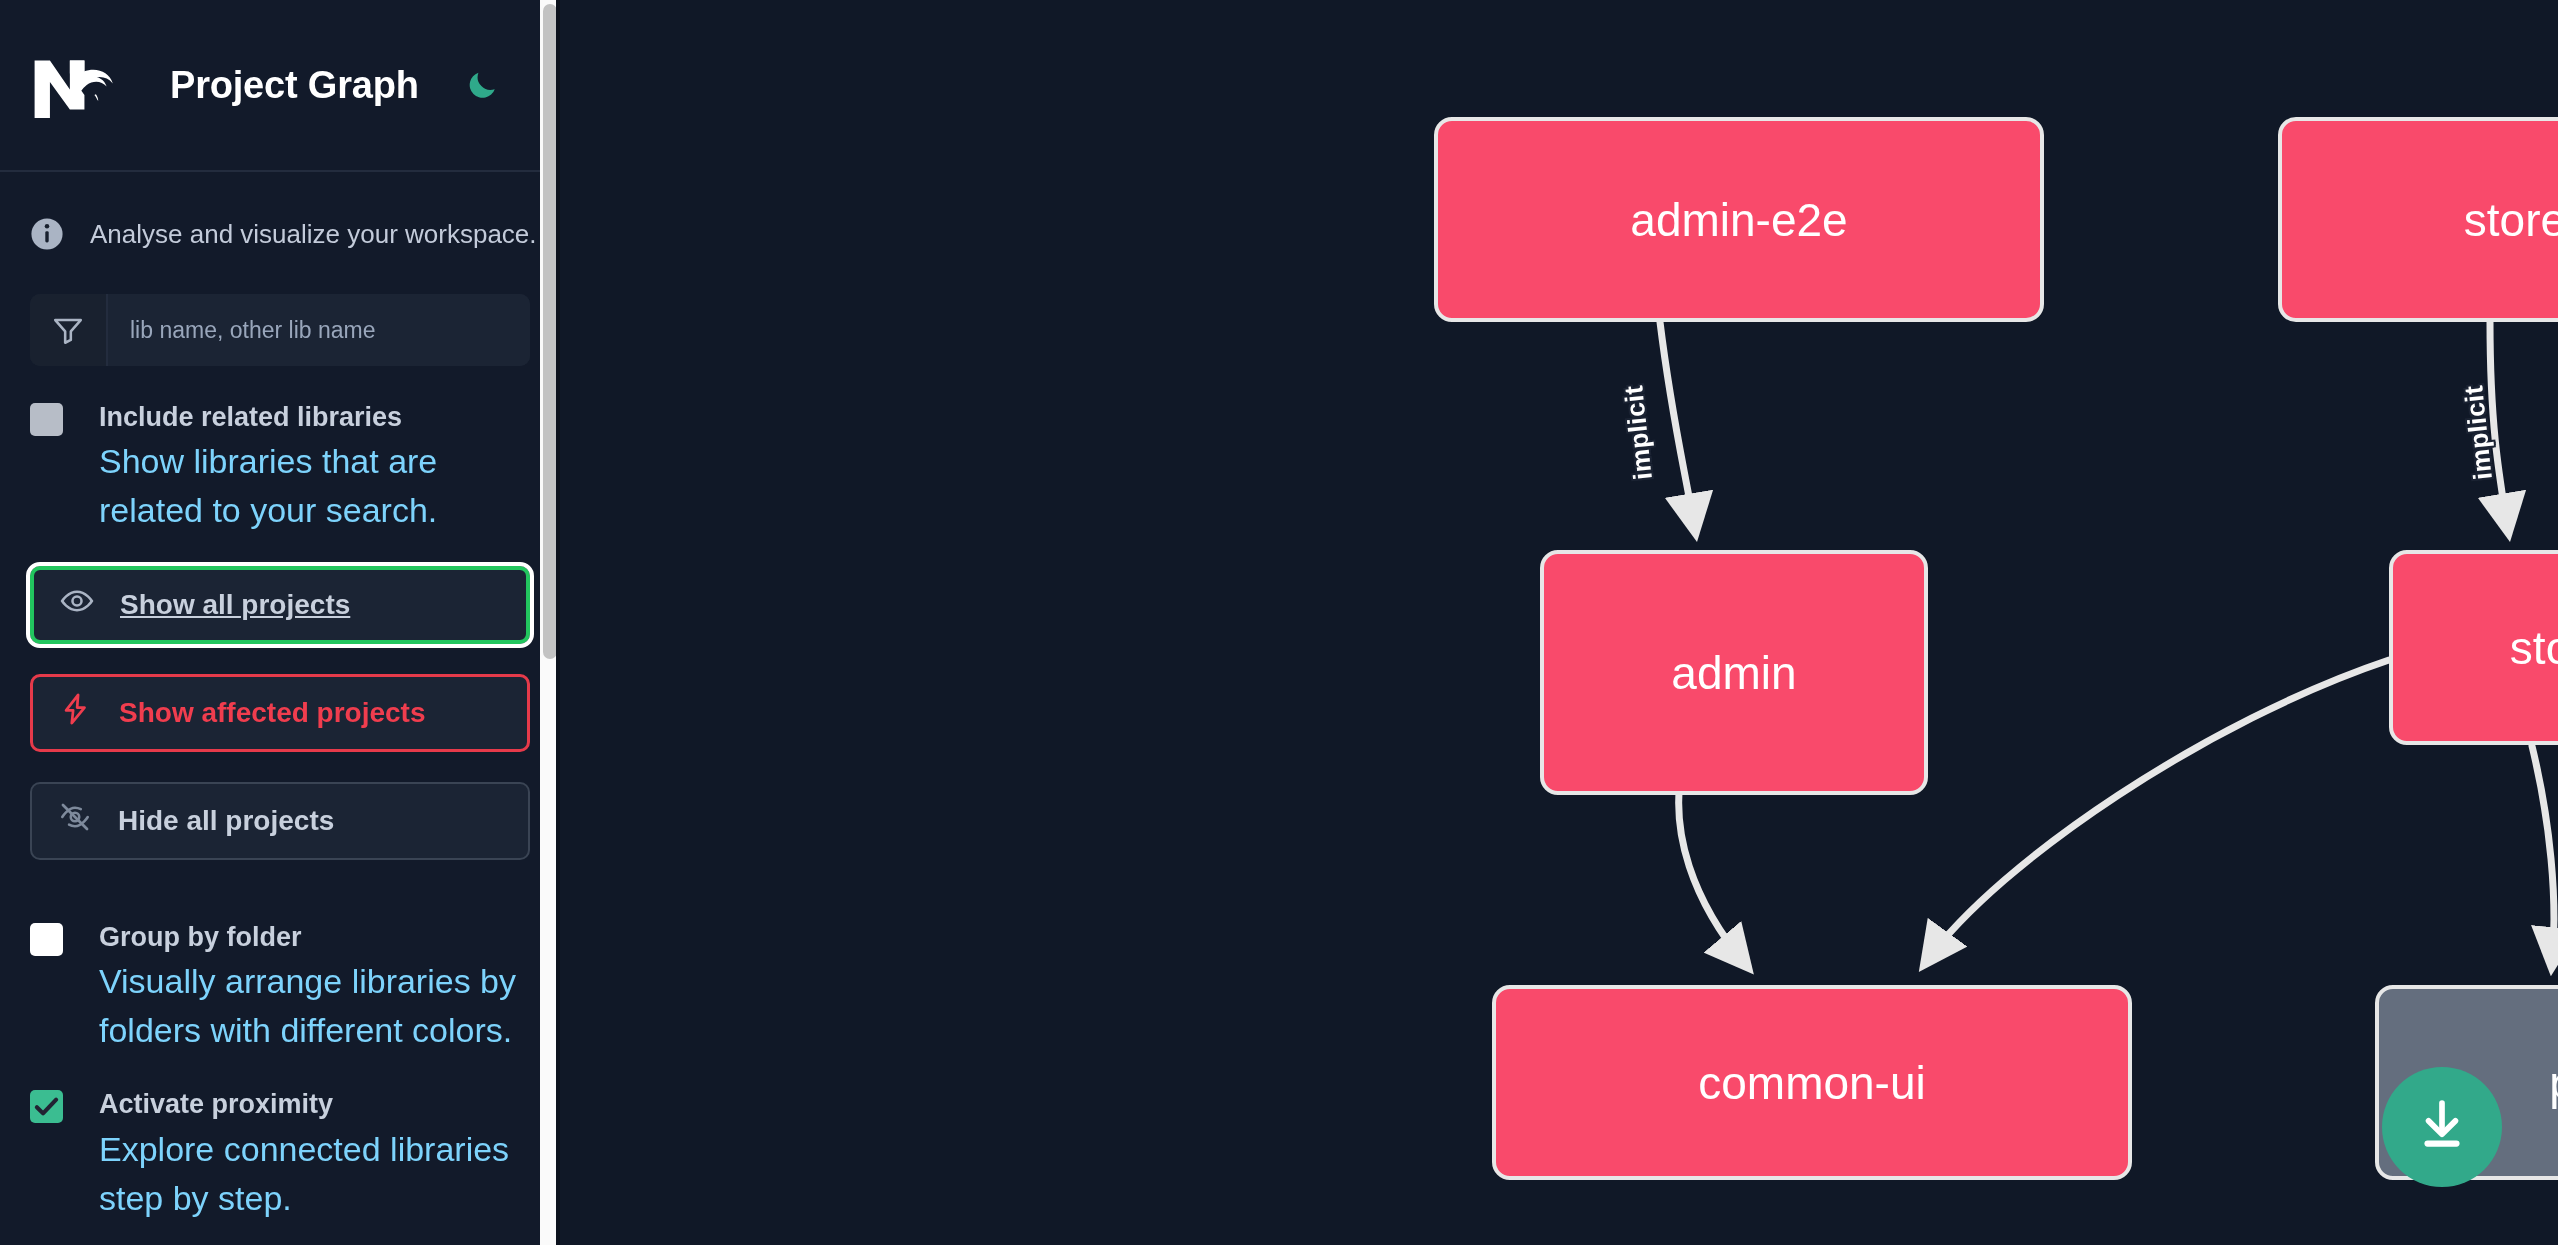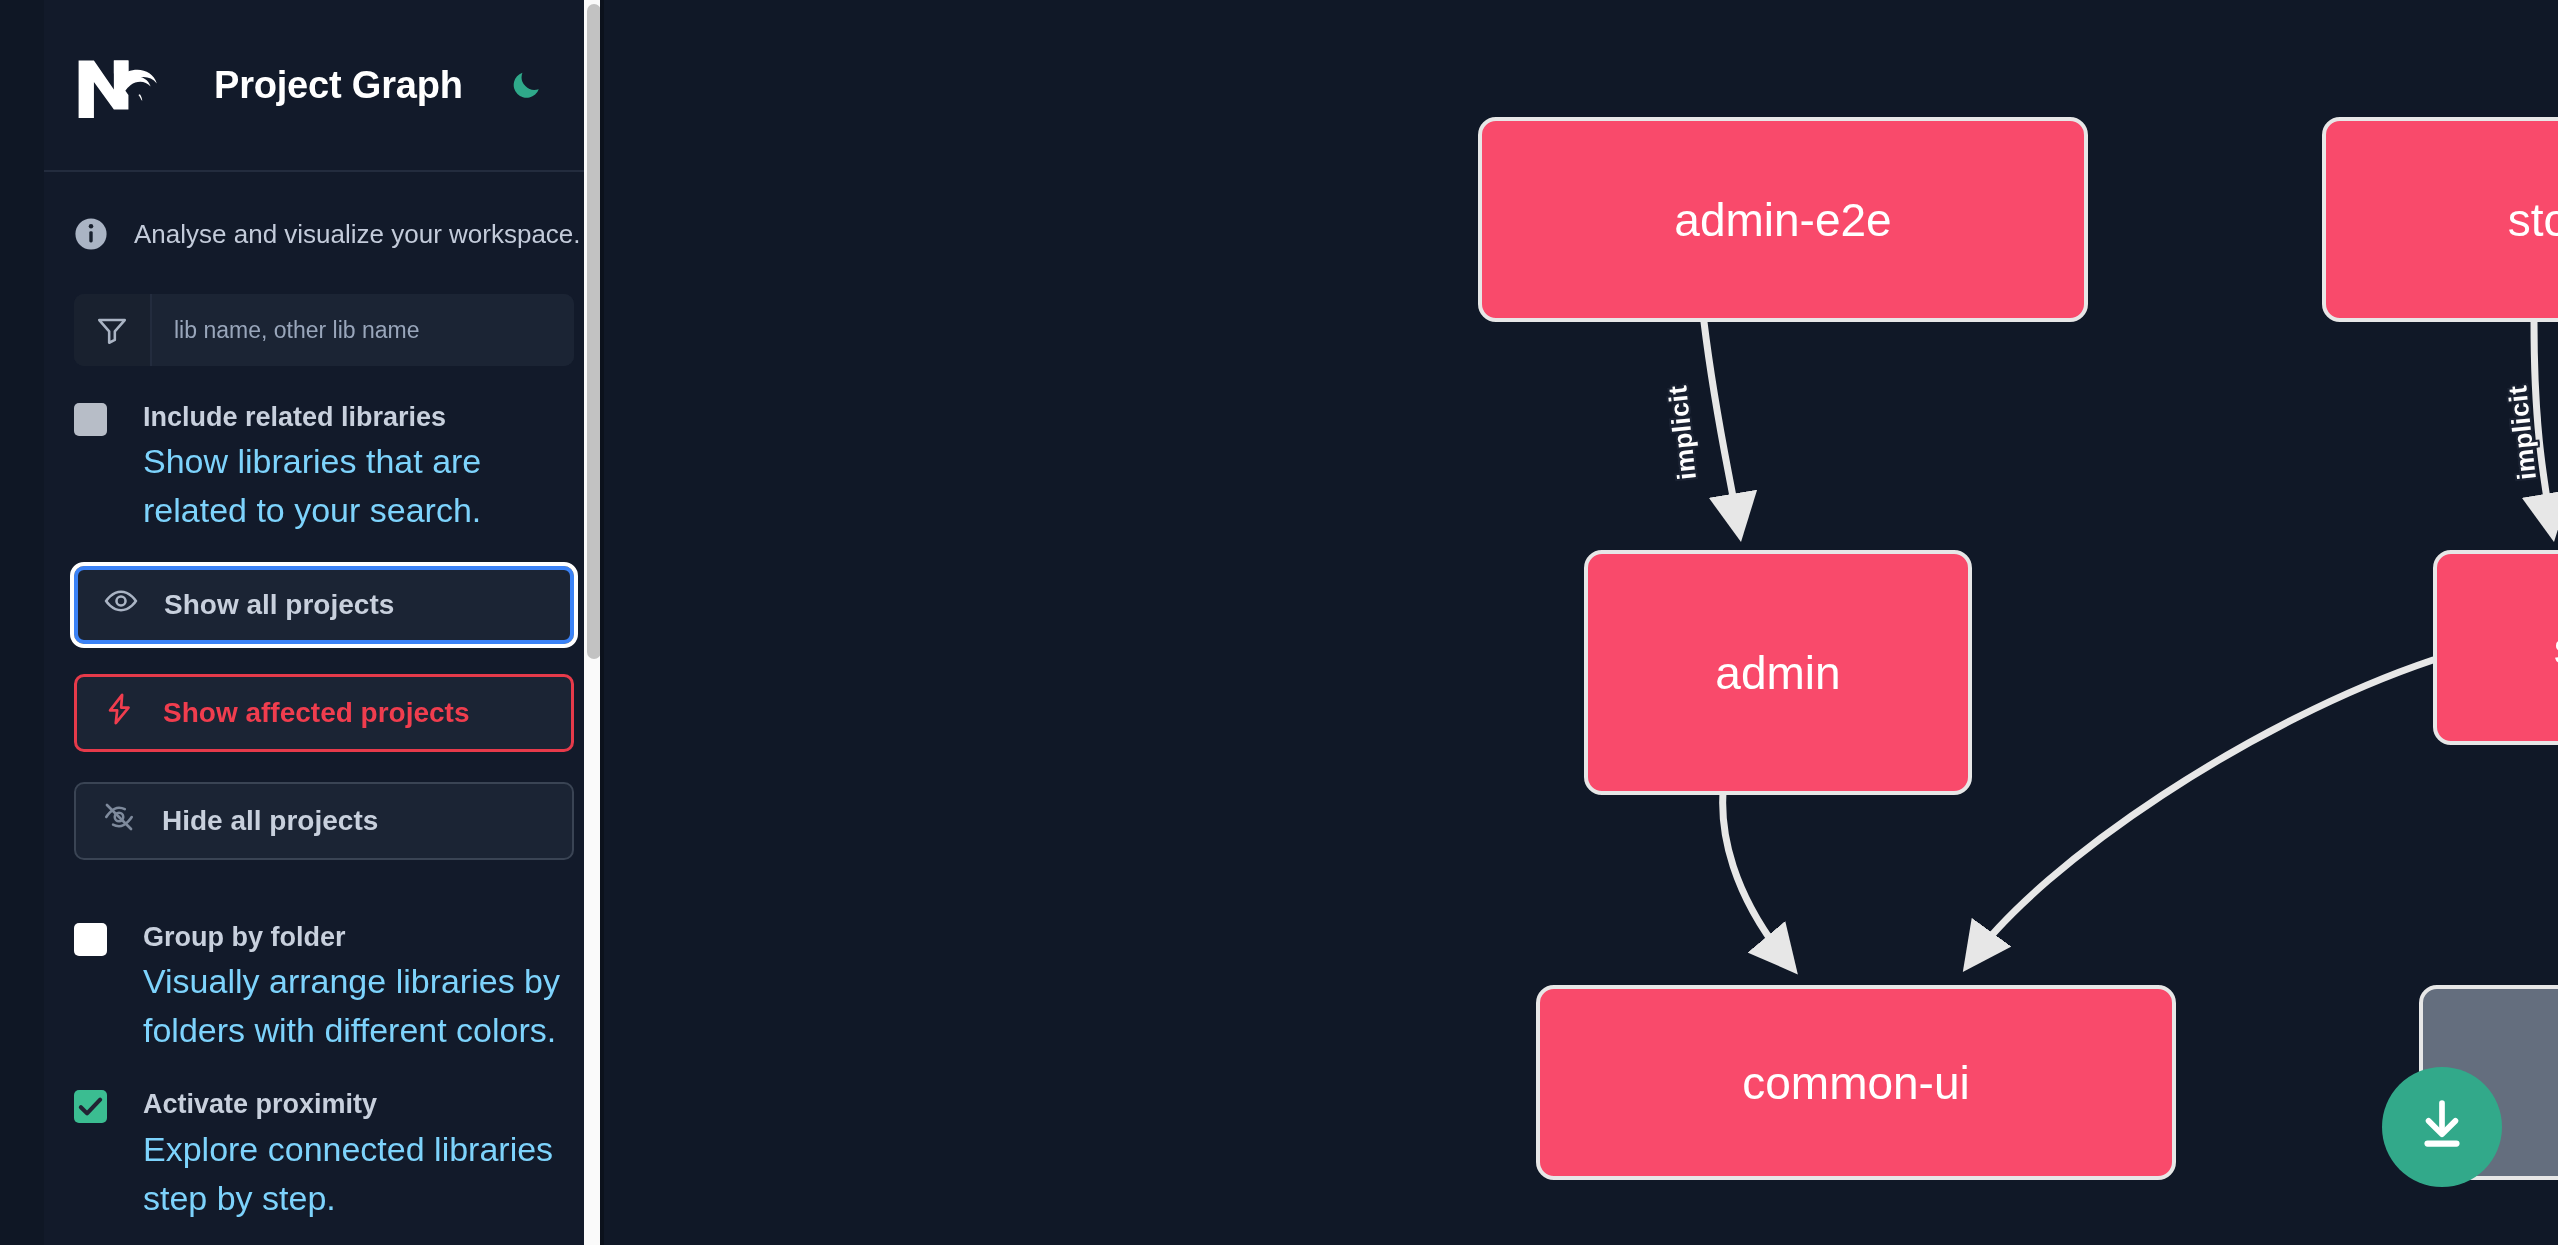--- a/index.html
+++ b/index.html
@@ -13,21 +13,20 @@
     font-family: "Liberation Sans", sans-serif;
     -webkit-font-smoothing: antialiased;
   }
 
   #app {
     position: relative;
     width: 2558px;
     height: 1245px;
     display: flex;
     background: #0f1725;
-    padding-left: 44px;
   }
 
   
   #sidebar {
     position: relative;
     width: 560px;
     height: 1245px;
     background: #121a2a;
     flex: 0 0 560px;
     overflow: hidden;
@@ -157,23 +156,24 @@
     background: #1b2434;
     border: 2px solid #39424f;
     cursor: pointer;
     font-size: 28px;
     font-weight: 700;
     color: #c8d0dd;
     user-select: none;
   }
   .btn svg { flex: 0 0 auto; }
   .btn.focused {
-    border: 4px solid #3b82f6;
+    border: 4px solid #22c55e;
     outline: 4px solid #ffffff;
     outline-offset: 0px;
+    text-decoration: underline;
   }
   .btn.danger {
     border: 3px solid #e63a4a;
     color: #f03d4e;
   }
   .btn.muted { border: 2px solid #3a4454; color: #c8d0dd; }
 
   .group-gap { height: 26px; }
 
   

